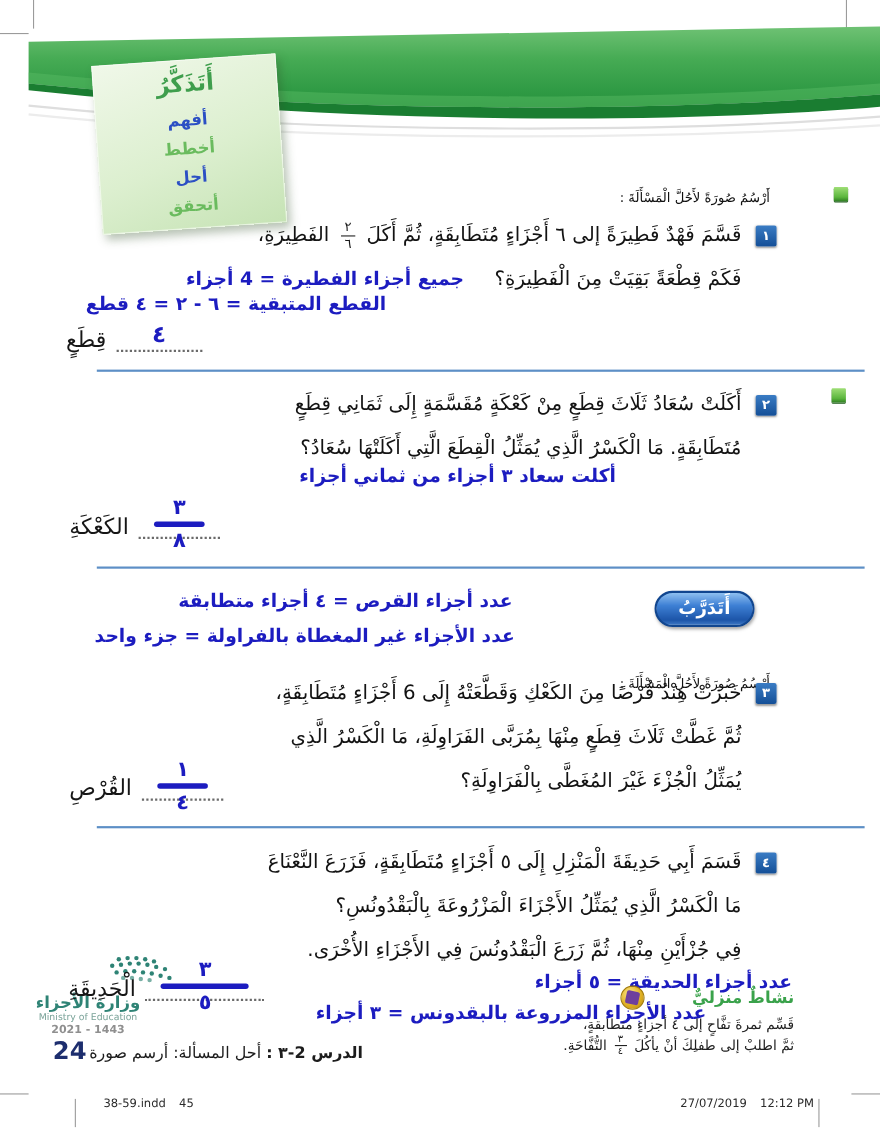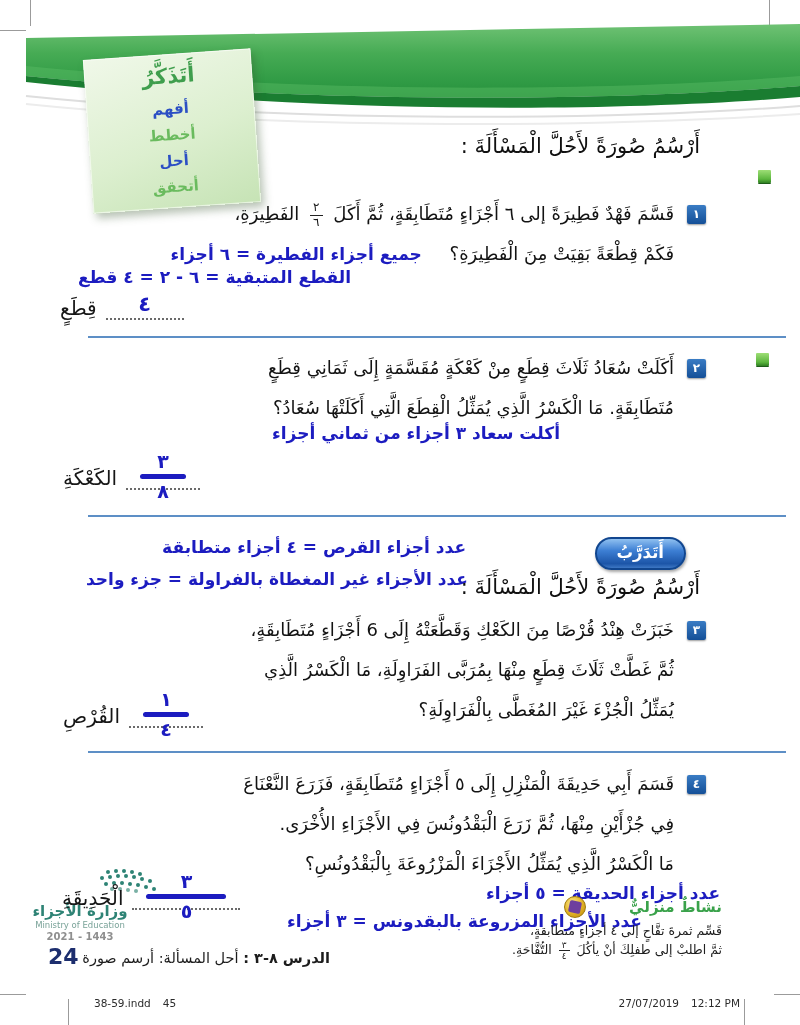--- a/index.html
+++ b/index.html
@@ -23,21 +23,21 @@
   .c-blue{color:#2b4fc4;}
   .c-green{color:#6abb5e;}
 
   
   .pill{
     position:absolute;z-index:2;color:#fff;font-weight:bold;font-size:16.5px;letter-spacing:1px;
     padding:4px 20px 6px;border-radius:17px;border:2px solid #11468f;
     background:linear-gradient(180deg,#8fc0f0 0%,#3d7fd4 40%,#1c55a8 85%,#3d77c4 100%);
     box-shadow:1px 2px 3px rgba(0,0,0,.35);
   }
-  .instruction{position:absolute;font-size:21px;color:#101010;white-space:nowrap;z-index:2;}
+  .instruction{position:absolute;font-size:12px;color:#101010;white-space:nowrap;z-index:2;margin-top:39px;}
 
   
   .problem{position:absolute;text-align:right;padding-right:32px;font-size:18px;line-height:40px;color:#131313;z-index:2;}
   .badge{
     position:absolute;right:0;top:11px;width:19px;height:19px;border-radius:2px;
     background:linear-gradient(180deg,#3a7cc4,#144f97);color:#fff;font-size:12px;font-weight:bold;
     text-align:center;line-height:19px;box-shadow:0 1px 2px rgba(0,0,0,.4);
   }
   .pline{white-space:nowrap;}
   .work-note{color:#1c1cc0;font-weight:bold;font-size:17px;white-space:nowrap;z-index:2;}
@@ -134,21 +134,21 @@
     <div class="pline">
       <span>قَسَّمَ فَهْدٌ فَطِيرَةً إلى ٦ أَجْزَاءٍ مُتَطَابِقَةٍ، ثُمَّ أَكَلَ</span>
       <span class="inline-frac">
           <span class="ifn">٢</span>
           <span class="ifd">٦</span>
         </span>
       <span>الفَطِيرَةِ،</span>
     </div>
     <div class="pline">
       <span>فَكَمْ قِطْعَةً بَقِيَتْ مِنَ الْفَطِيرَةِ؟</span>
-      <span class="work-note" style="margin-right:22px;">جميع أجزاء الفطيرة = ٦ أجزاء</span>
+      <span class="work-note" style="margin-right:22px;">جميع أجزاء الفطيرة = 4 أجزاء</span>
     </div>
   </div>
   <div class="work-note abs" style="left:78px;top:267px;">القطع المتبقية = ٦ - ٢ = ٤ قطع</div>
 
   <div class="answer-row" style="left:60px;top:294px;">
     <span class="answer-blank" style="width:62px;">
         <span class="hand-num">٤</span>
       </span>
     <span class="answer-label">قِطَعٍ</span>
   </div>
@@ -196,22 +196,22 @@
         </span>
     </span>
     <span class="answer-label">القُرْصِ</span>
   </div>
 
   <div class="divider" style="top:751px;"></div>
 
   <div class="problem" style="right:94px;top:764px;width:614px;">
     <span class="badge">٤</span>
     <div class="pline">قَسَمَ أَبِي حَدِيقَةَ الْمَنْزِلِ إِلَى ٥ أَجْزَاءٍ مُتَطَابِقَةٍ، فَزَرَعَ النَّعْنَاعَ</div>
+    <div class="pline">مَا الْكَسْرُ الَّذِي يُمَثِّلُ الأَجْزَاءَ الْمَزْرُوعَةَ بِالْبَقْدُونُسِ؟</div>
     <div class="pline">فِي جُزْأَيْنِ مِنْهَا، ثُمَّ زَرَعَ الْبَقْدُونُسَ فِي الأَجْزَاءِ الأُخْرَى.</div>
-    <div class="pline">مَا الْكَسْرُ الَّذِي يُمَثِّلُ الأَجْزَاءَ الْمَزْرُوعَةَ بِالْبَقْدُونُسِ؟</div>
   </div>
   <div class="work-note abs" style="right:80px;top:883px;">عدد أجزاء الحديقة = ٥ أجزاء</div>
   <div class="work-note abs" style="right:158px;top:911px;">عدد الأجزاء المزروعة بالبقدونس = ٣ أجزاء</div>
 
   <div class="answer-row" style="left:62px;top:872px;">
     <span class="answer-blank" style="width:92px;">
       <span class="hand-frac wide">
           <span>٣</span>
           <span class="fbar"></span>
           <span>٥</span>
@@ -265,21 +265,21 @@
       <span>ثمَّ اطلبْ إلى طفلِكَ أنْ يأكُلَ</span>
       <span class="inline-frac small">
           <span class="ifn">٣</span>
           <span class="ifd">٤</span>
         </span>
       <span>التُّفَّاحَةِ.</span>
     </div>
   </div>
 
   <div class="lesson-footer" style="right:470px;top:950px;">
-    <span class="lf-label">الدرس ٨-٣ :</span>
+    <span class="lf-label">الدرس 2-٣ :</span>
     <span class="lf-title">أحل المسألة: أرسم صورة</span>
   </div>
   <div class="page-number">24</div>
 
   <div class="print-footer" style="left:94px;">
     <span>38-59.indd</span><span class="pf-gap">45</span>
   </div>
   <div class="print-footer" style="right:60px;">
     <span>27/07/2019</span><span class="pf-gap">12:12 PM</span>
   </div>

